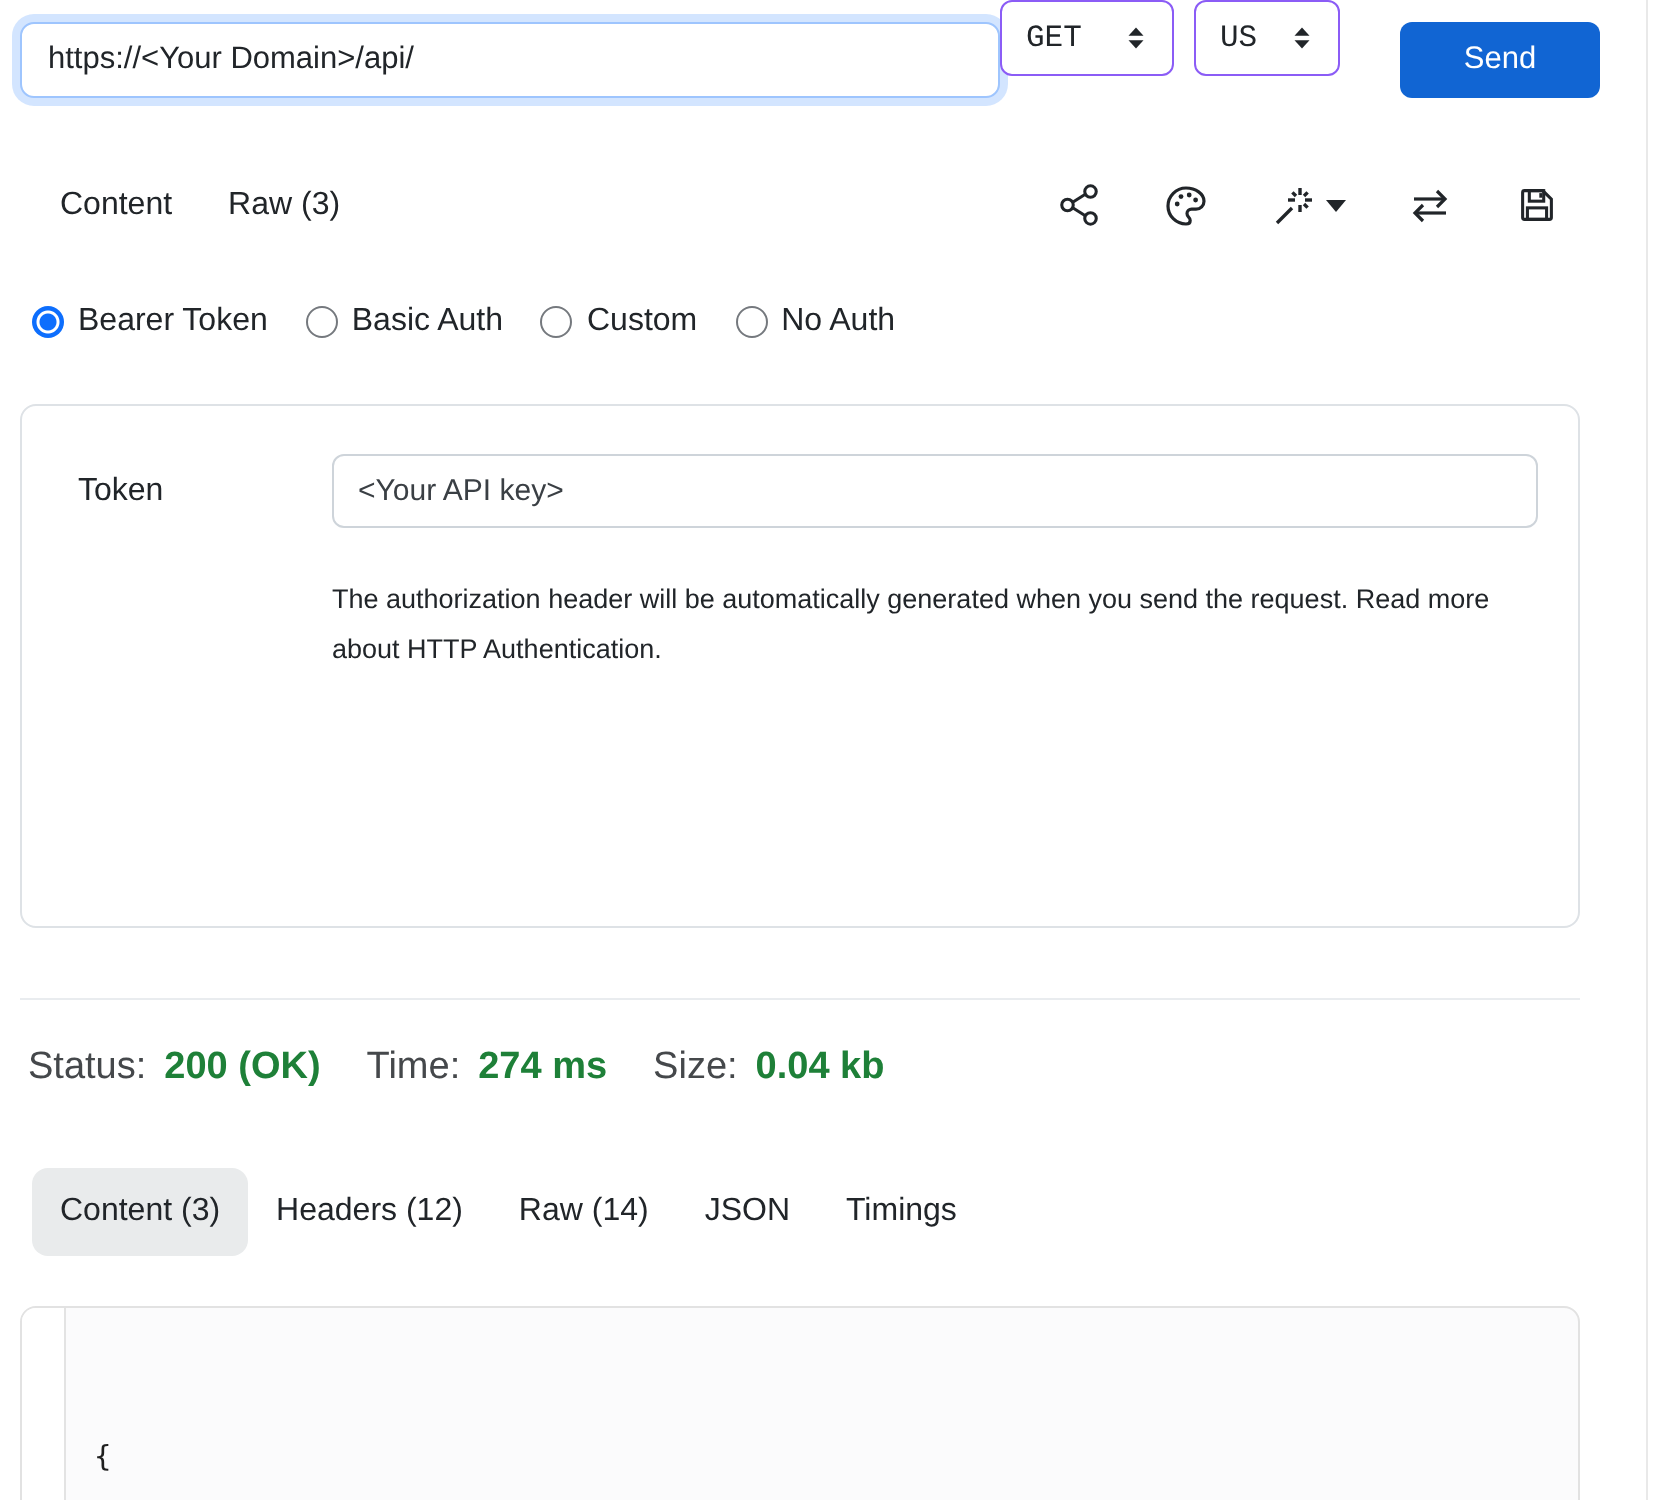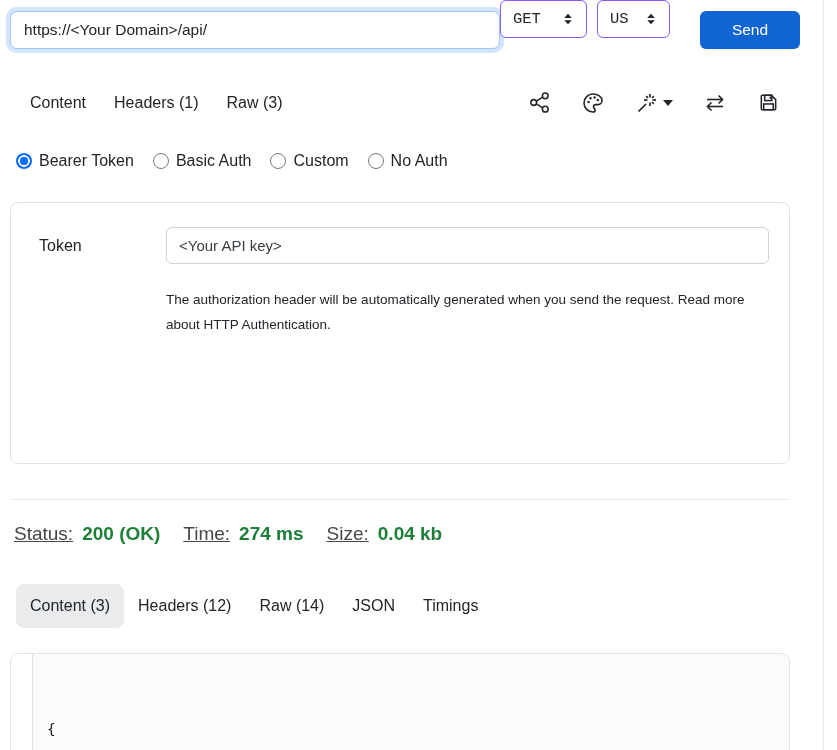--- a/index.html
+++ b/index.html
@@ -51,21 +51,21 @@
   .token-input { position:absolute; left:155px; top:24px; width:603px; height:37px;
     border:1px solid #ced4da; border-radius:6px; padding:0 12px; font-size:15px; color:#3a3f44;
     outline:none; font-family:inherit; background:#fff; }
   .token-help { position:absolute; left:155px; top:84px; width:600px; font-size:13.5px;
     line-height:25px; color:#212529; }
   .token-help span { display:block; }
 
   
   .divider { position:absolute; left:10px; top:499px; width:780px; height:1px; background:#e9ecef; }
   .status-row { position:absolute; left:14px; top:523px; display:flex; align-items:baseline; font-size:19px; }
-  .status-row .lbl { color:#45484b; margin-right:9px;text-decoration:underline; }
+  .status-row .lbl { color:#45484b; margin-right:9px; }
   .status-row .val { color:#1e8038; font-weight:700; margin-right:23px; }
 
   
   .code-panel { position:absolute; left:10px; top:653px; width:780px; height:107px;
     border:1px solid #e2e2e2; border-radius:8px 8px 0 0; background:#fbfbfc; overflow:hidden; }
   .code-gutter { position:absolute; left:0; top:0; width:22px; height:100%; background:#fff;
     border-right:1px solid #e3e3e3; }
   .code-body { position:absolute; left:23px; top:0; right:0; padding:10px 0 0 13px;
     font-family:"DejaVu Sans Mono","Liberation Mono",monospace; font-size:14.5px; line-height:26px;
     white-space:pre; color:#1f1f1f; }
@@ -91,21 +91,20 @@
       <polygon points="8,1 13,6.5 3,6.5" fill="#212529"></polygon>
       <polygon points="3,9.5 13,9.5 8,15" fill="#212529"></polygon>
     </svg>
   </div>
   <div style="position:absolute; left:10px; top:11px; width:780px;">
     <button class="send-btn">Send</button>
   </div>
 
   <div class="tabs-row">
     <div class="tab">Content</div>
-    <div class="tab">Headers (1)</div>
     <div class="tab">Raw (3)</div>
   </div>
 
   <div class="icon-row">
     <div class="icon-btn">
       <svg width="23" height="23" viewBox="0 0 24 24" fill="none" stroke="#212529" stroke-width="1.6">
         <circle cx="18" cy="5" r="3"></circle>
           <circle cx="6" cy="12" r="3"></circle>
           <circle cx="18" cy="19" r="3"></circle>
         <line x1="8.7" y1="10.6" x2="15.3" y2="6.4"></line>

